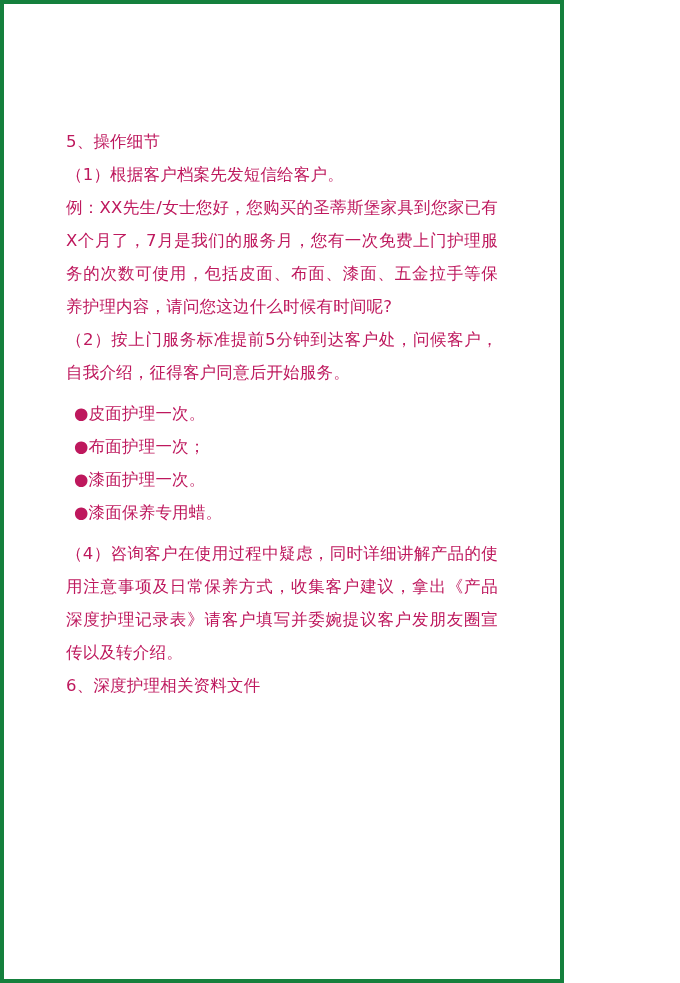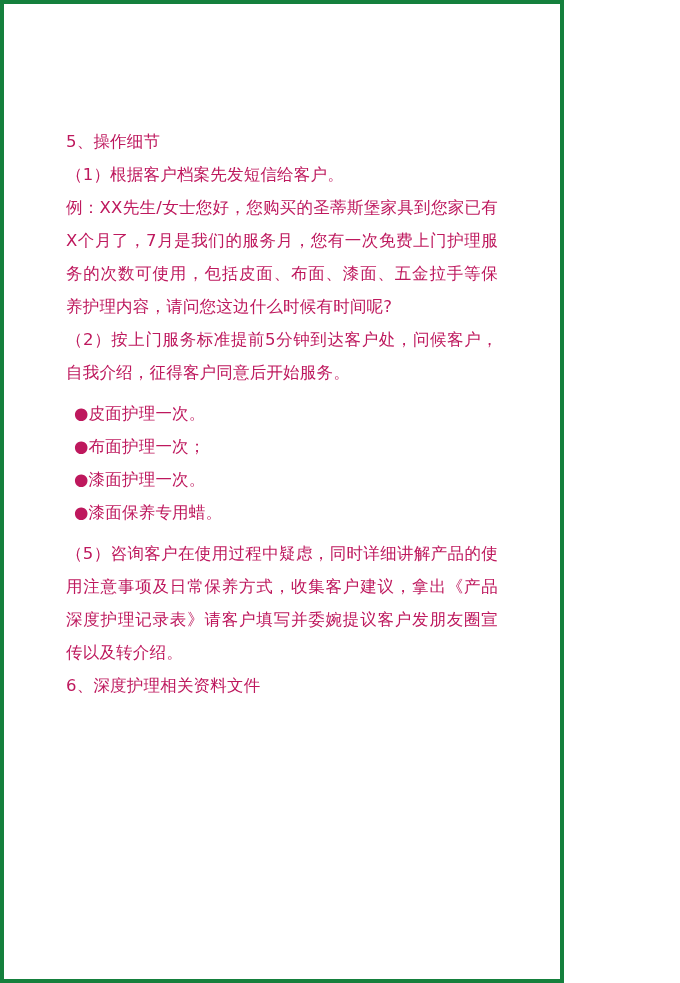--- a/index.html
+++ b/index.html
@@ -49,19 +49,19 @@
     <p class="gap-s">（2）按上门服务标准提前5分钟到达客户处，问候客户，自我介绍，征得客户同意后开始服务。</p>
 
 
     <ul class="bullet-list">
       <li>●皮面护理一次。</li>
       <li>●布面护理一次；</li>
       <li>●漆面护理一次。</li>
       <li>●漆面保养专用蜡。</li>
     </ul>
 
-    <p class="gap-s">（5）咨询客户在使用过程中疑虑，同时详细讲解产品的使用注意事项及日常保养方式，收集客户建议，拿出《产品深度护理记录表》请客户填写并委婉提议客户发朋友圈宣传以及转介绍。</p>
+    <p class="gap-s">（4）咨询客户在使用过程中疑虑，同时详细讲解产品的使用注意事项及日常保养方式，收集客户建议，拿出《产品深度护理记录表》请客户填写并委婉提议客户发朋友圈宣传以及转介绍。</p>
 
 
     <p class="heading gap-l">6、深度护理相关资料文件</p>
 
   </div>
 </div>
 
 </body></html>

